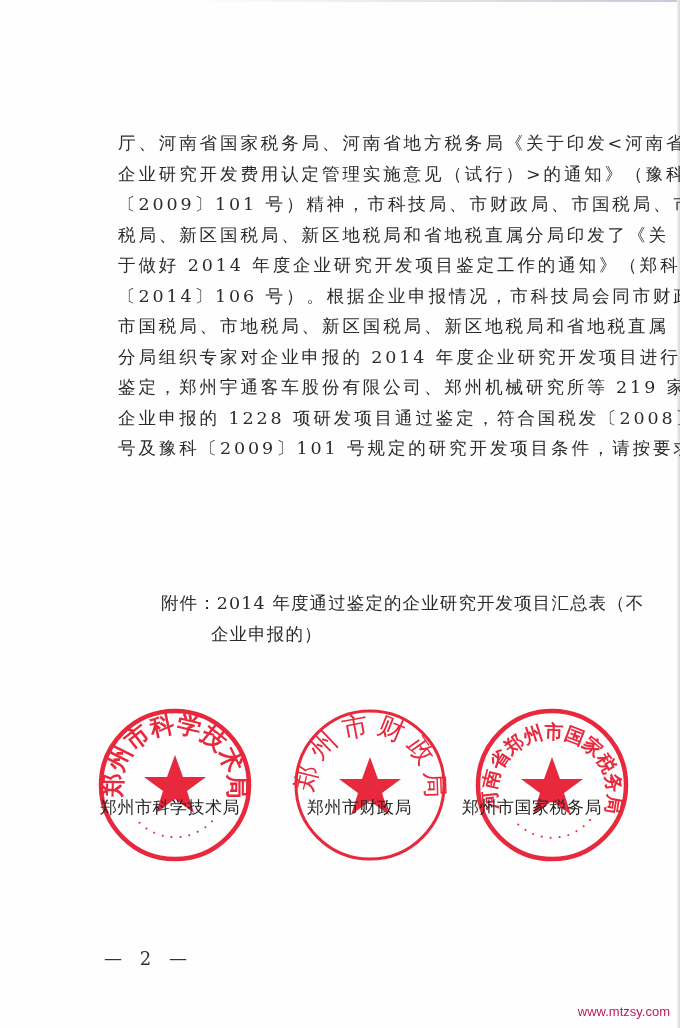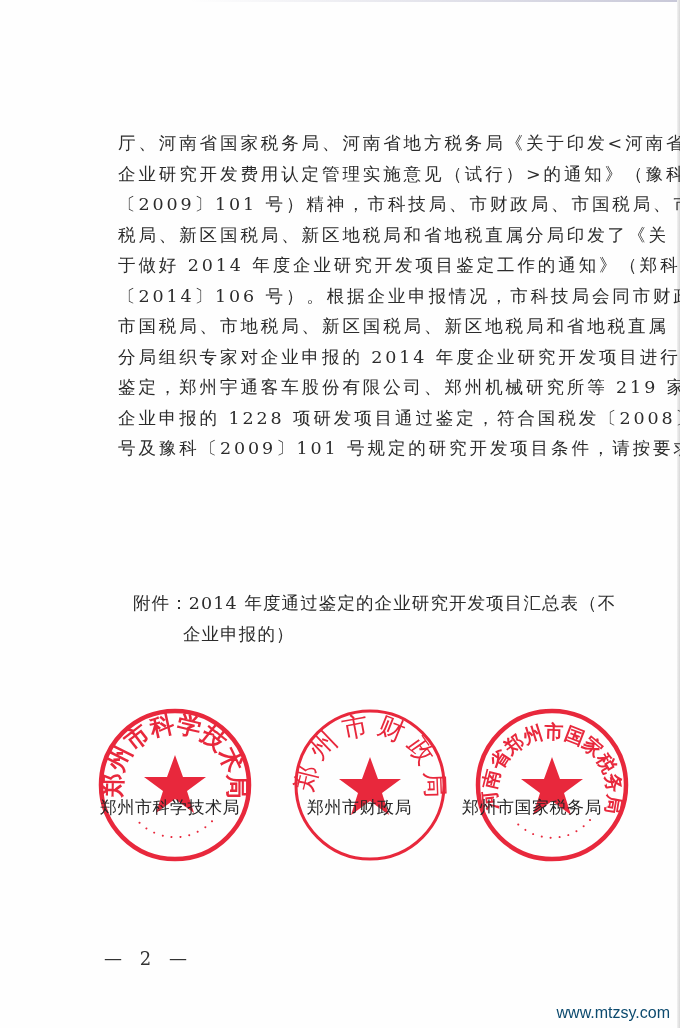--- a/index.html
+++ b/index.html
@@ -48,20 +48,21 @@
       color: #2b2b2b;
     }
     .attachment {
       position: absolute;
       left: 133px;
       top: 588px;
       width: 510px;
     }
     .attachment .line {
       letter-spacing: 1.1px;
+      margin-left: 28px;
     }
     .attachment .indent {
       padding-left: 50px;
     }
     .seals {
       position: absolute;
       left: 0; top: 0;
       width: 680px; height: 1028px;
       pointer-events: none;
     }
@@ -89,22 +90,22 @@
       top: 948px;
       font-size: 18px;
       color: #333;
       letter-spacing: 6px;
     }
     .watermark {
       position: absolute;
       right: 10px;
       top: 1004px;
       font-family: "Liberation Sans", "DejaVu Sans", sans-serif;
-      font-size: 16px;
-      color: #0c4a6e;
+      font-size: 13px;
+      color: #be185d;
     }
   </style>
 </head>
 <body>
 
 <div class="page">
   <div class="top-edge"></div>
   <div class="right-edge"></div>
 
   <div class="body-text">

